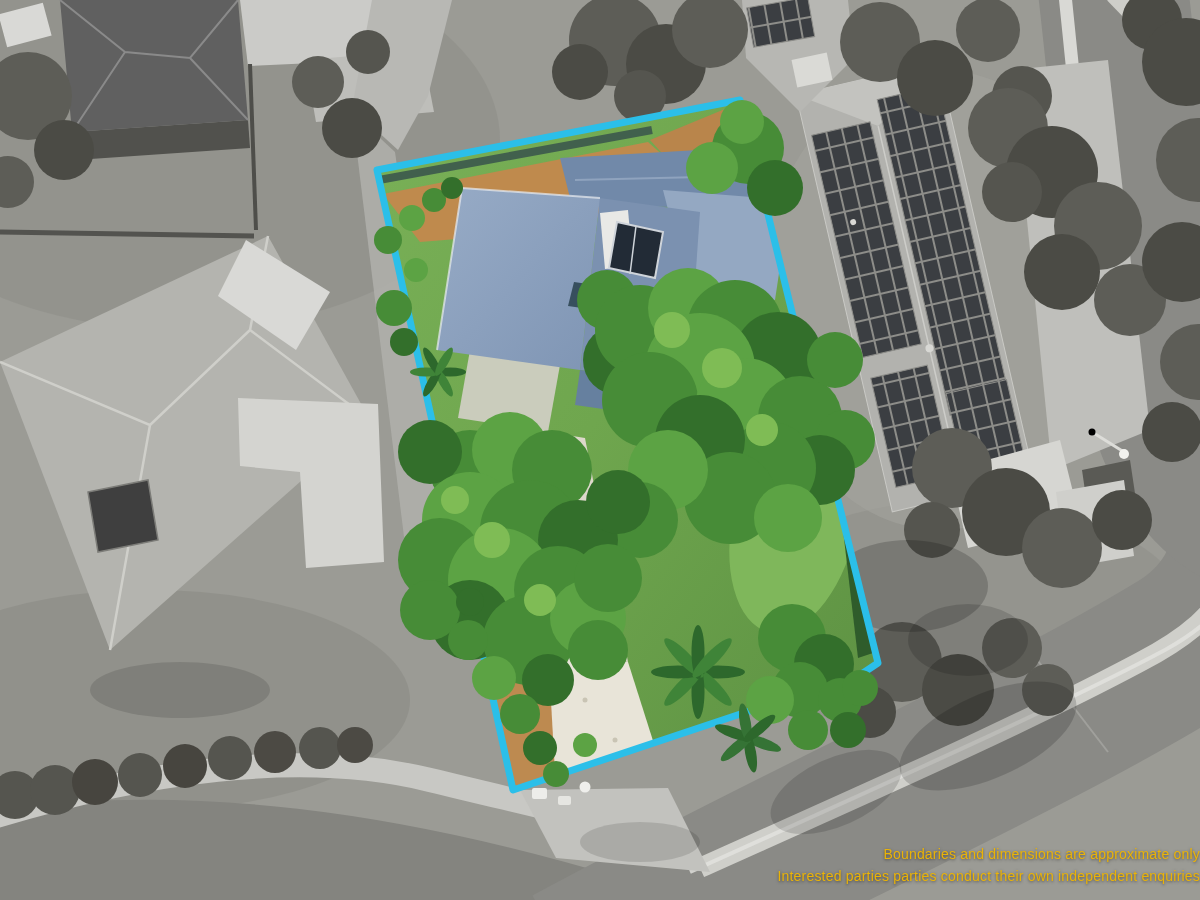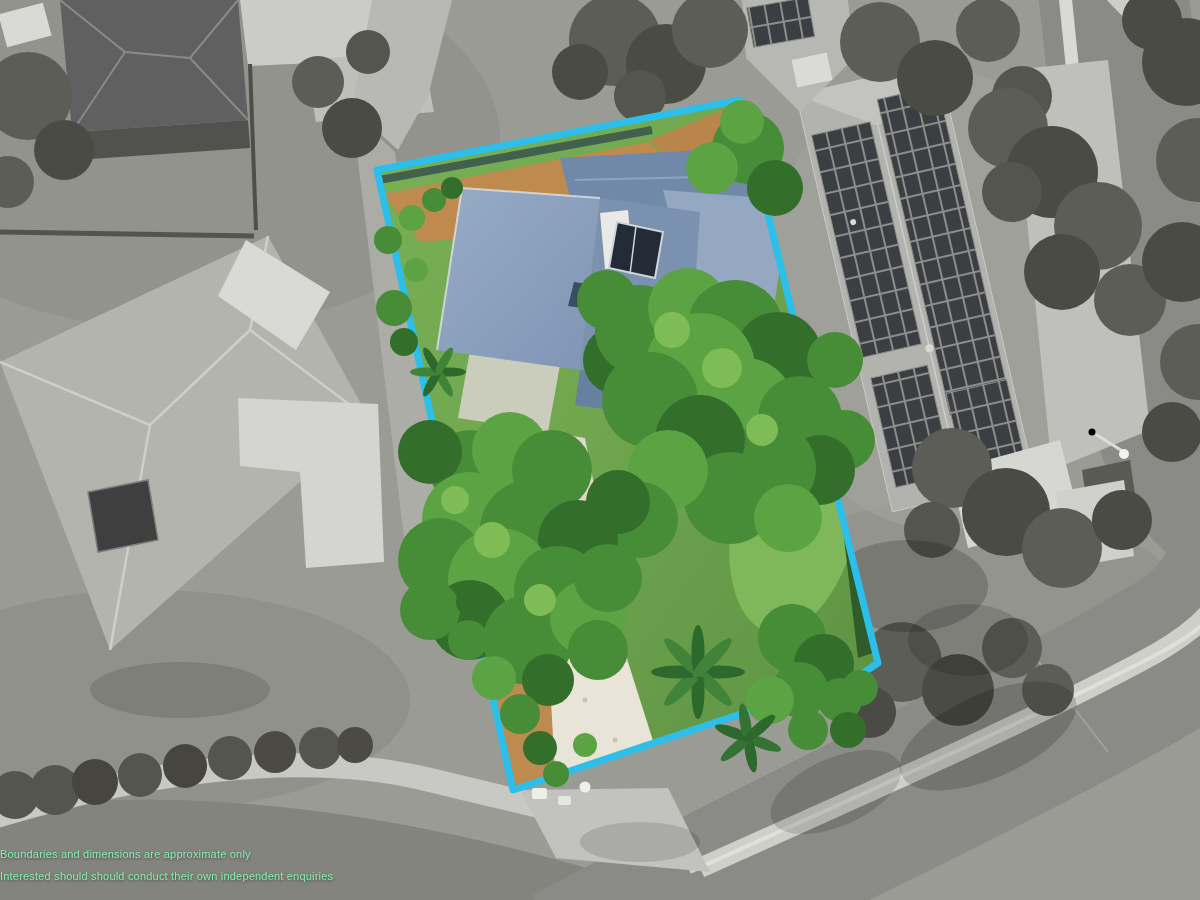--- a/index.html
+++ b/index.html
@@ -1,20 +1,20 @@
 <!DOCTYPE html>
 <html><head>
 <meta charset="utf-8">
 <style>
   html,body{margin:0;padding:0;background:#1b1b1b;}
   .stage{position:relative;width:1200px;height:900px;overflow:hidden;
          font-family:"Liberation Sans",sans-serif;}
   .stage svg{position:absolute;left:0;top:0;display:block;}
-  .disclaimer{position:absolute;left:0;right:0;top:843px;text-align:left;
-              color:#86efac;font-size:11px;line-height:22px;font-weight:400;
+  .disclaimer{position:absolute;left:0;right:0;top:843px;text-align:right;
+              color:#eab308;font-size:14px;line-height:22px;font-weight:400;
               letter-spacing:.2px;text-shadow:0 1px 3px rgba(0,0,0,.5);
               pointer-events:none;}
 </style>
 </head>
 <body>
 
 <div class="stage">
 <svg width="1200" height="900" viewBox="0 0 1200 900">
   <defs>
     <linearGradient id="lawnG" x1="0" y1="0" x2="1" y2="1">
@@ -322,15 +322,15 @@
       <ellipse cx="15" cy="0" rx="20" ry="5.5" fill="#357335" transform="rotate(140)"></ellipse>
       <ellipse cx="15" cy="0" rx="20" ry="5.5" fill="#2D682C" transform="rotate(200)"></ellipse>
       <ellipse cx="15" cy="0" rx="20" ry="5.5" fill="#357335" transform="rotate(260)"></ellipse>
       <ellipse cx="15" cy="0" rx="20" ry="5.5" fill="#2D682C" transform="rotate(320)"></ellipse>
     </g>
   </g>
 </svg>
 
 <div class="disclaimer">
   <div>Boundaries and dimensions are approximate only</div>
-  <div>Interested should should conduct their own independent enquiries</div>
+  <div>Interested parties parties conduct their own independent enquiries</div>
 </div>
 </div>
 
 </body></html>

